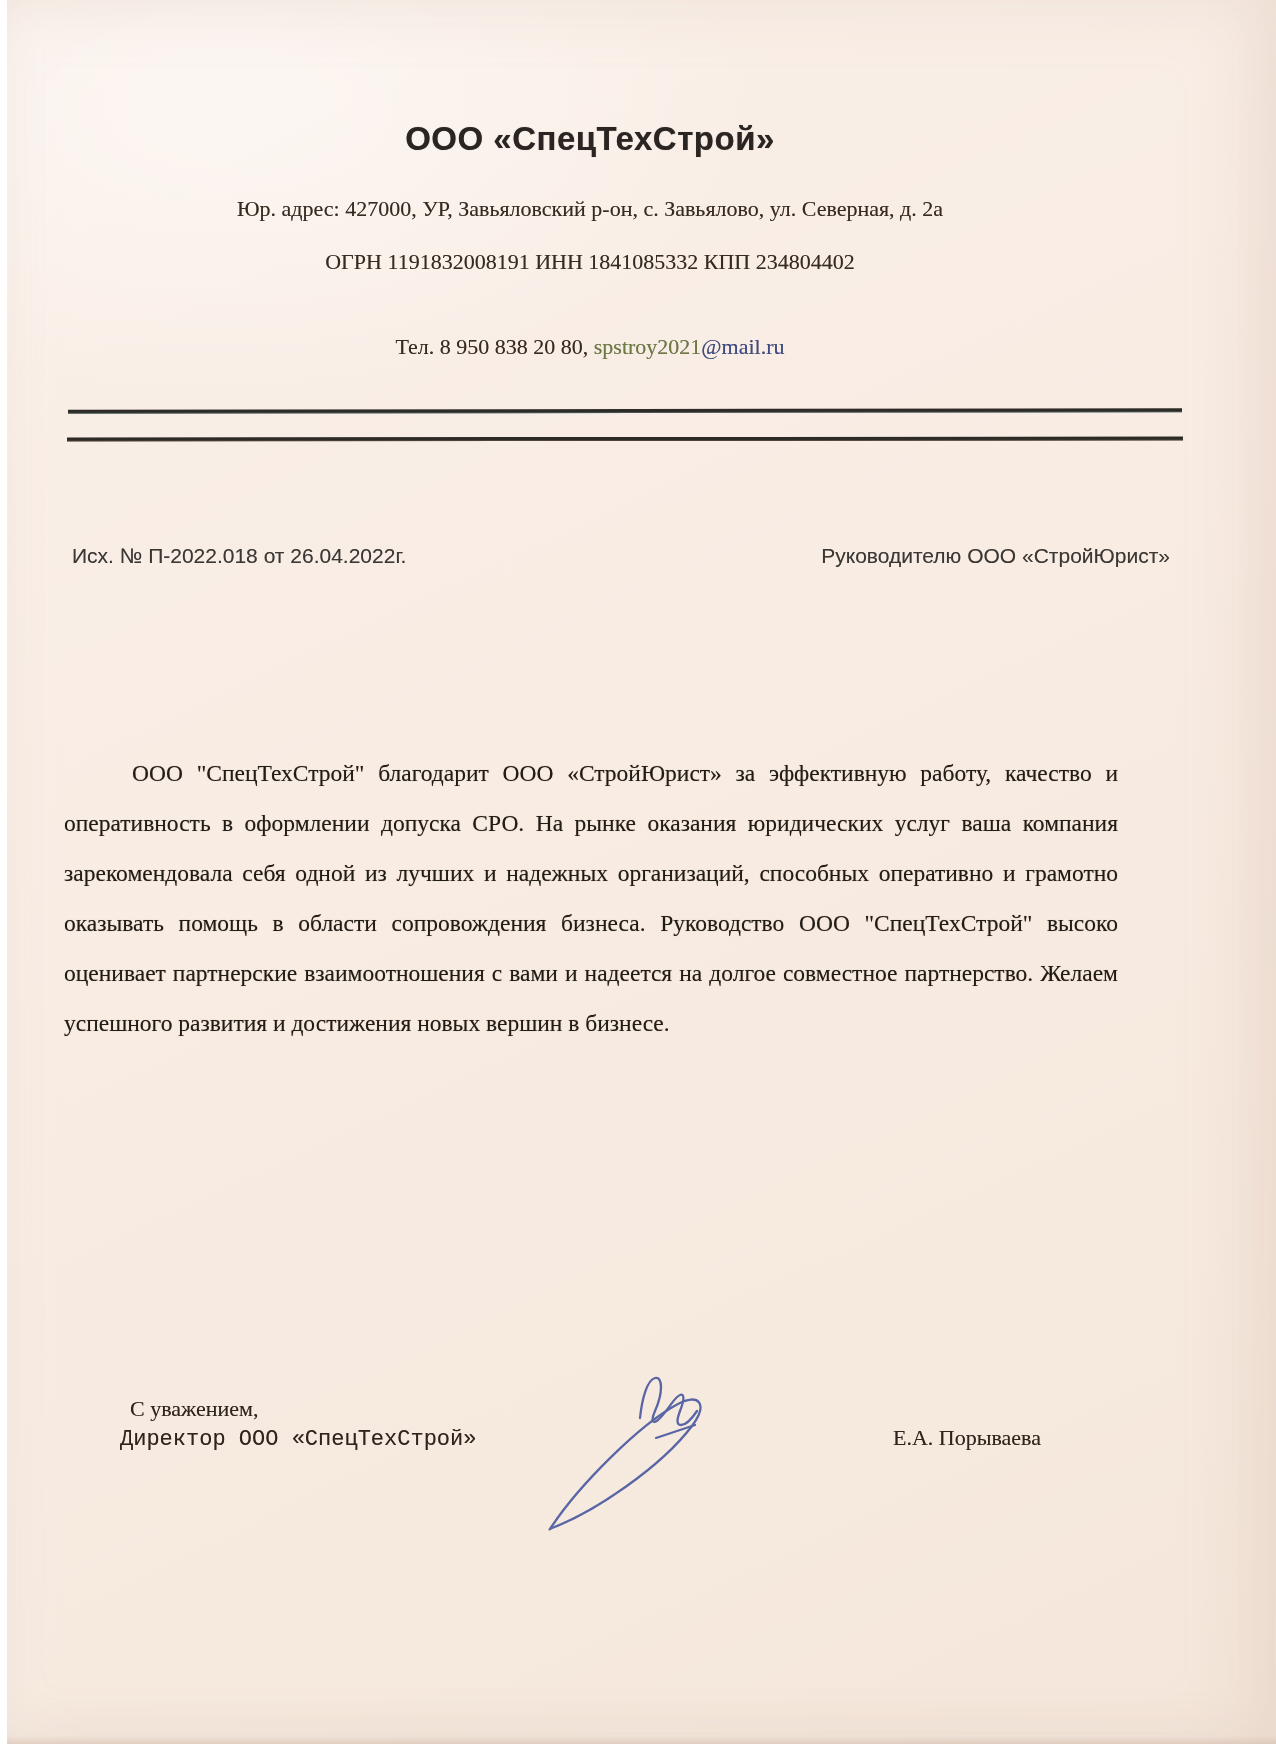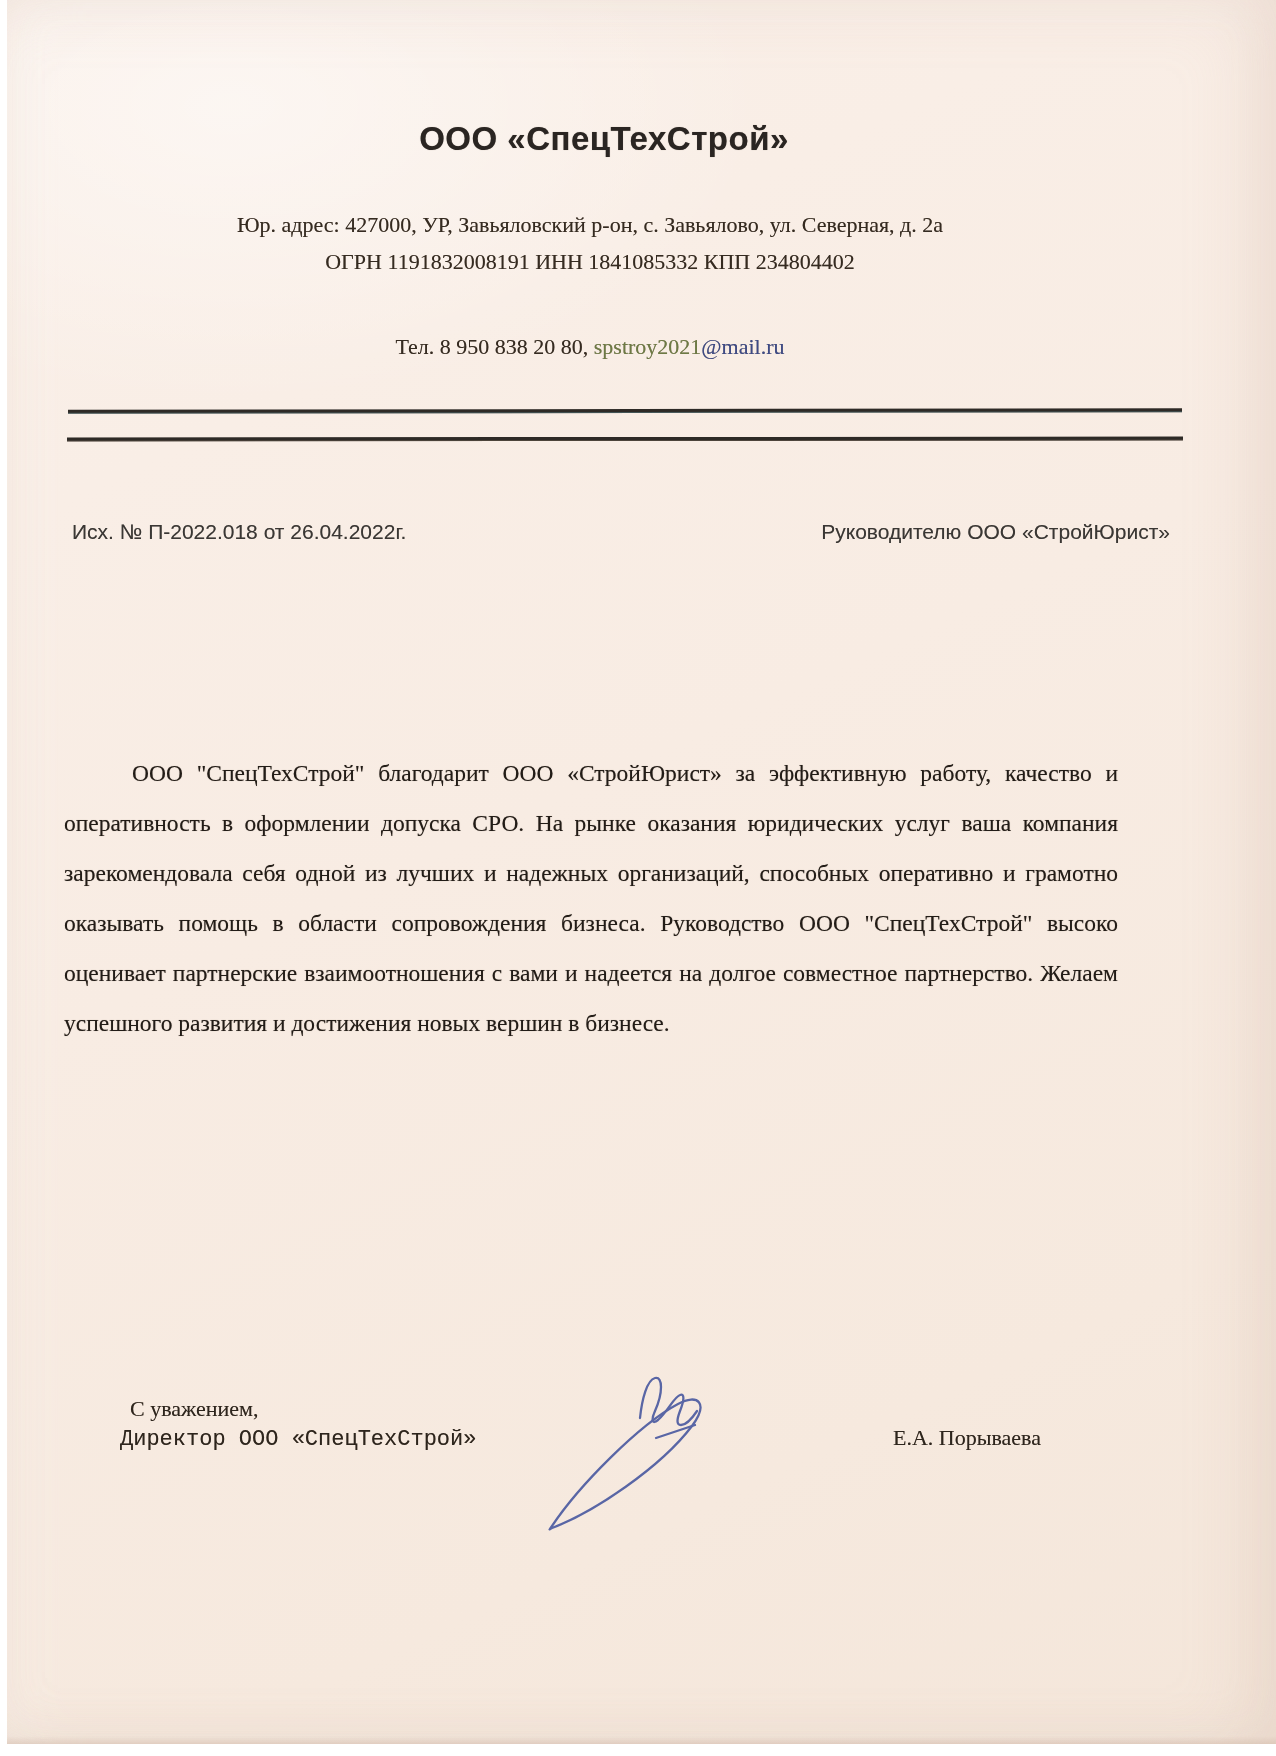--- a/index.html
+++ b/index.html
@@ -25,40 +25,39 @@
     background:linear-gradient(180deg,rgba(190,160,140,0) 0%,rgba(185,155,135,0.25) 100%);}
 
   
   .letterhead{position:absolute;left:0;top:0;width:1180px;text-align:center;}
   .company-name{
     position:absolute;left:0;top:120px;width:100%;
     font-family:"Liberation Sans", sans-serif;
     font-weight:700;font-size:33px;letter-spacing:0.5px;
     color:#2a2522;
     text-shadow:0 0 0.7px rgba(50,38,28,0.55);
-    padding-left:14px;
   }
   .lh-line{position:absolute;left:0;width:100%;
     font-size:22px;color:#352b21;
     text-shadow:0 0 0.6px rgba(70,50,35,0.45);}
-  .lh-address{top:196px;margin-top:16px;}
+  .lh-address{top:196px;}
   .lh-reg{top:249px;}
   .lh-phone{top:302px;margin-top:32px;}
   .email-user{color:#6d7a44;}
   .email-domain{color:#3d4a86;}
 
   
   .rule{position:absolute;height:3px;background:#2e2a26;}
   .rule-1{left:68px;top:409px;width:1114px;transform:rotate(-0.08deg);
     border-bottom:1px solid rgba(110,170,180,0.35);}
   .rule-2{left:67px;top:437px;width:1116px;transform:rotate(-0.05deg);
     border-bottom:1px solid rgba(150,130,110,0.3);}
 
   
-  .ref-row{position:absolute;left:72px;top:520px;width:1098px;
+  .ref-row{position:absolute;left:72px;top:544px;width:1098px;
     display:flex;justify-content:space-between;align-items:flex-start;
     font-family:"Liberation Sans", sans-serif;font-size:21px;color:#3a3734;
     text-shadow:0 0 0.5px rgba(60,55,50,0.4);}
 
   
   .body-paragraph{
     position:absolute;left:64px;top:748px;width:1054px;
     font-size:23.5px;line-height:50px;
     text-align:justify;text-indent:68px;
     color:#221c17;

